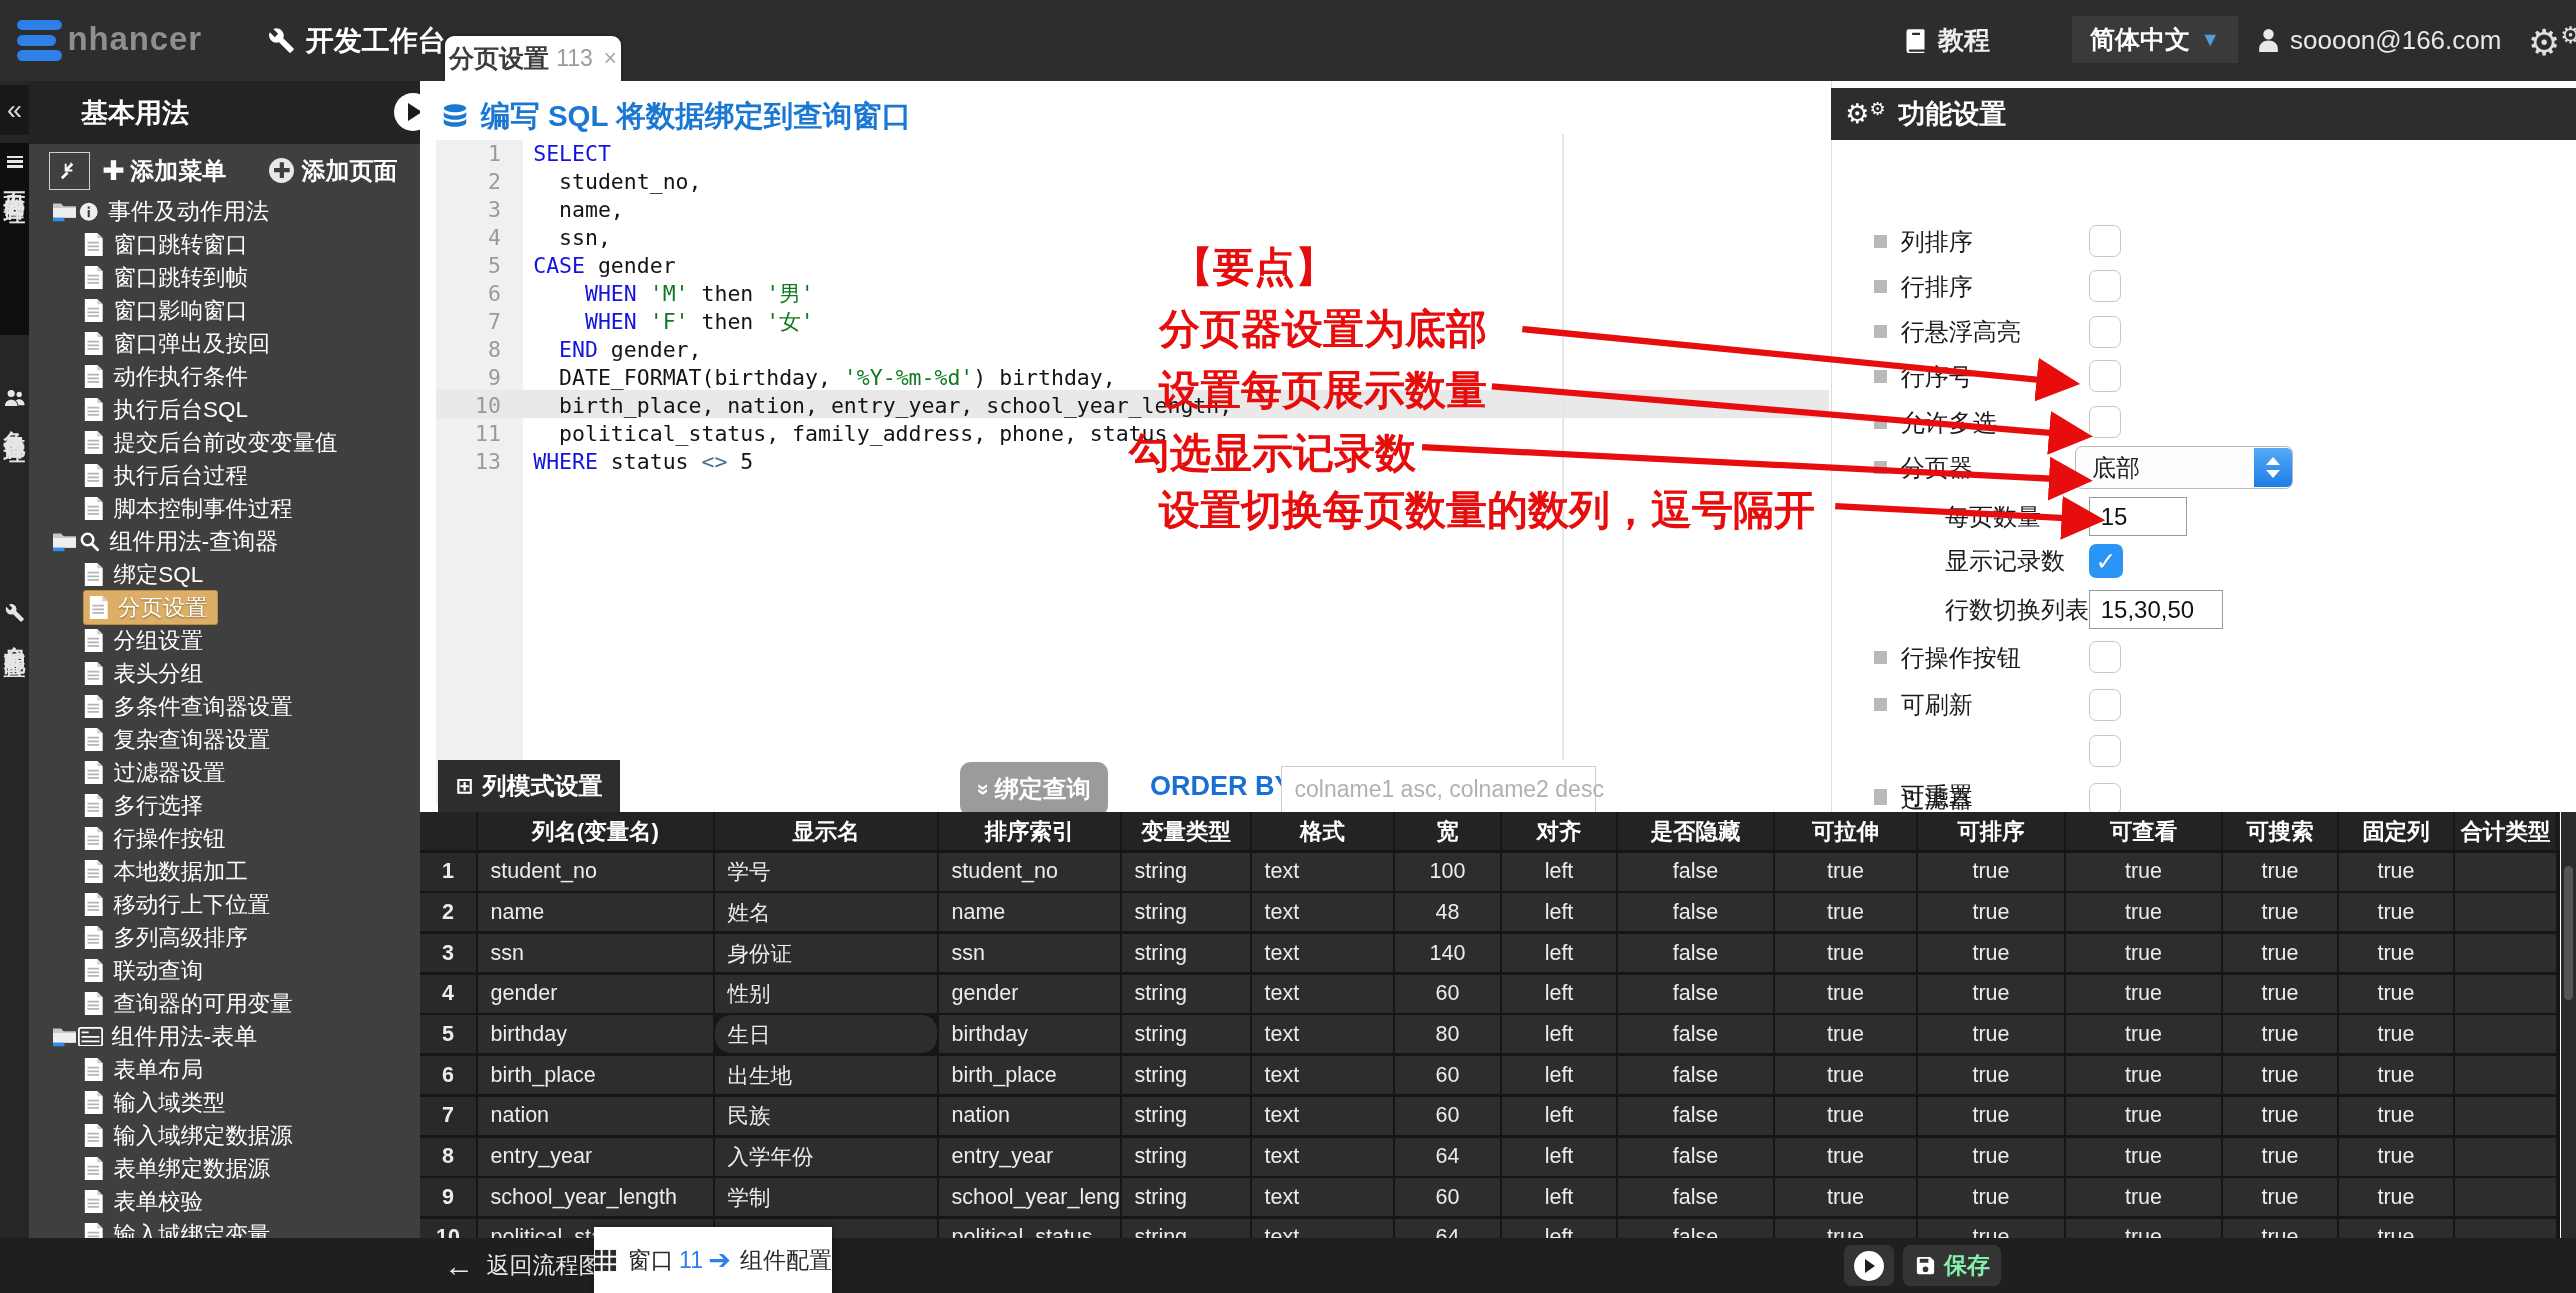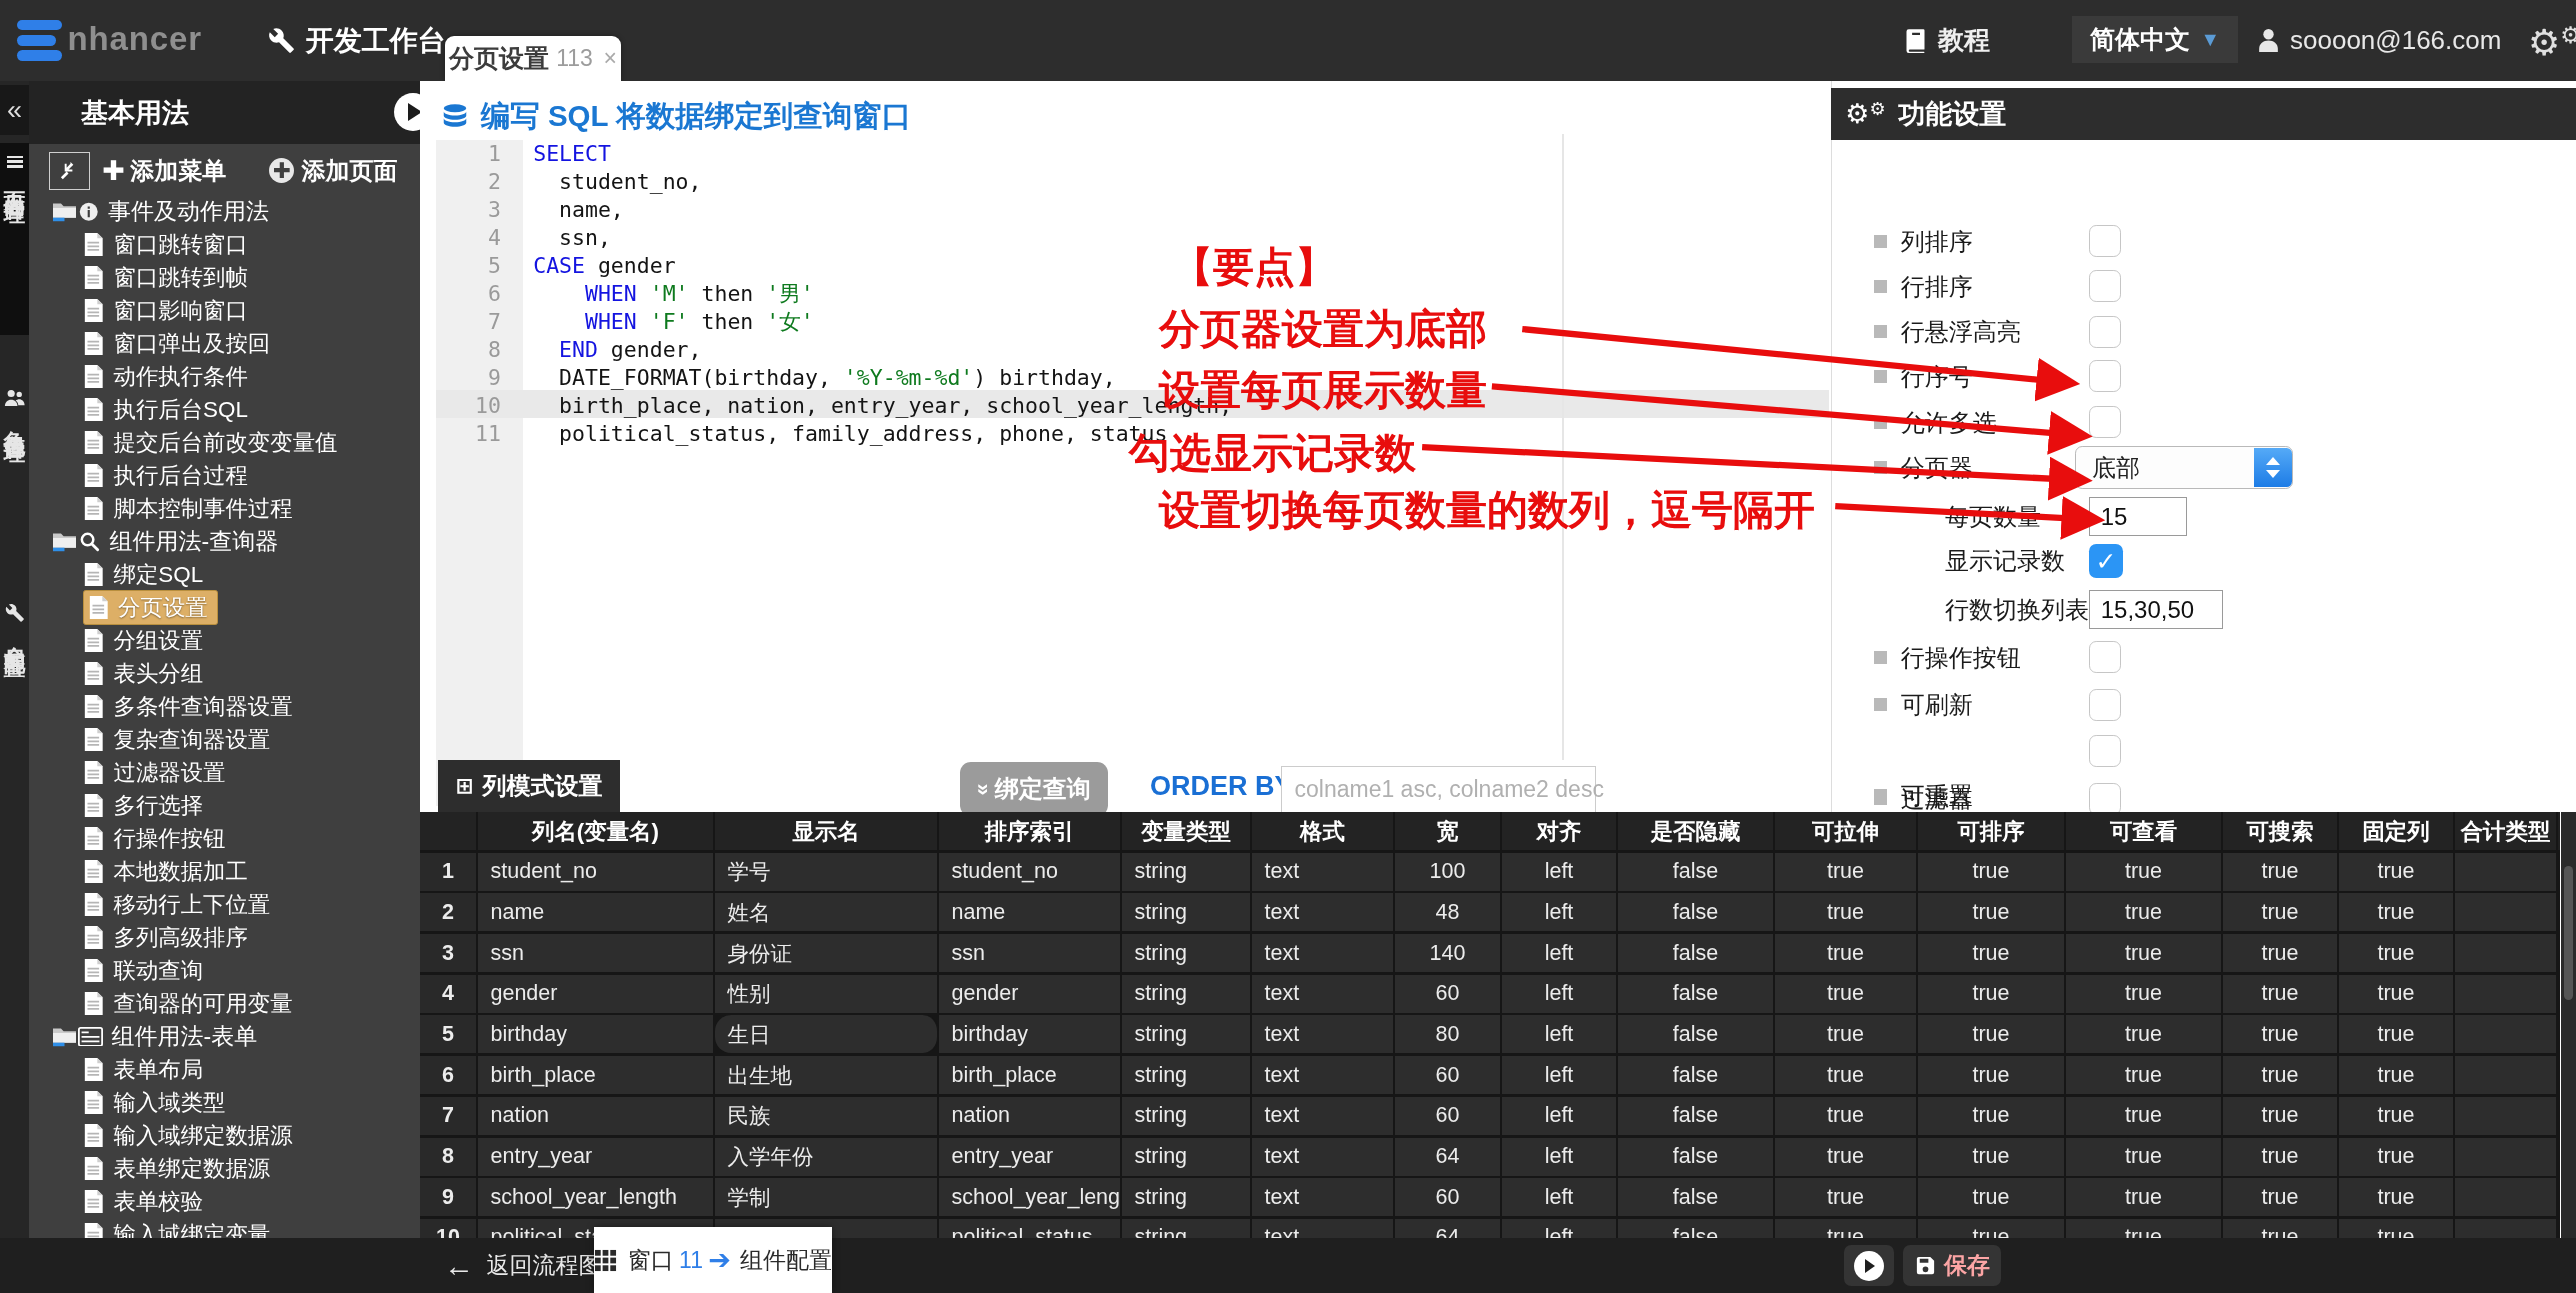--- a/index.html
+++ b/index.html
@@ -122,21 +122,21 @@
   #botbar{left:0;top:1238px;width:2576px;height:55px;background:#1f1f1f;}
   #back-btn{left:444px;top:1238px;height:55px;display:flex;align-items:center;color:#e8e8e8;font-size:23px;}
   #back-btn .ar{font-size:30px;margin-right:12.5px;}
   #win-tab{left:594px;top:1227px;width:238px;height:66px;background:#fff;display:flex;align-items:center;justify-content:center;font-size:23px;color:#2a2a2a;box-shadow:0 0 7.2px rgba(0,0,0,.4);}
   #win-tab .grid-i{margin-right:10.7px;}
   #win-tab .blue{color:#2f7fe8;margin:0 5.4px;}
   #win-tab .arrow-b{color:#2f7fe8;font-size:27px;margin-right:9px;font-weight:bold;}
   #play-btn{left:1844px;top:1245px;width:50px;height:41px;background:#343434;border-radius:7.2px;display:flex;align-items:center;justify-content:center;}
   #play-btn .circ{width:30px;height:30px;background:#fff;border-radius:50%;display:flex;align-items:center;justify-content:center;}
   #play-btn .tri{width:0;height:0;border-left:10.7px solid #1f1f1f;border-top:7.2px solid transparent;border-bottom:7.2px solid transparent;margin-left:2.7px;}
-  #save-btn{left:1903px;top:1245px;width:98px;height:41px;background:#343434;border-radius:7.2px;color:#fca5a5;font-size:23px;font-weight:bold;display:flex;align-items:center;justify-content:center;}
+  #save-btn{left:1903px;top:1245px;width:98px;height:41px;background:#343434;border-radius:7.2px;color:#86efac;font-size:23px;font-weight:bold;display:flex;align-items:center;justify-content:center;}
   #save-btn svg{margin-right:7.2px;}
 </style>
 </head>
 <body>
 
 <div id="stage">
 
   <div id="topbar" class="abs dots"></div>
   <div id="logo" class="abs">
     <span class="logo-bars">
@@ -583,20 +583,21 @@
       <div class="cl"><span class="num">2</span><span class="src"><span>  student_no,</span></span></div>
       <div class="cl"><span class="num">3</span><span class="src"><span>  name,</span></span></div>
       <div class="cl"><span class="num">4</span><span class="src"><span>  ssn,</span></span></div>
       <div class="cl"><span class="num">5</span><span class="src"><span class="tk-k">CASE</span><span> gender</span></span></div>
       <div class="cl"><span class="num">6</span><span class="src"><span>    </span><span class="tk-k">WHEN</span><span> </span><span class="tk-s">'M'</span><span> then </span><span class="tk-s">'男'</span></span></div>
       <div class="cl"><span class="num">7</span><span class="src"><span>    </span><span class="tk-k">WHEN</span><span> </span><span class="tk-s">'F'</span><span> then </span><span class="tk-s">'女'</span></span></div>
       <div class="cl"><span class="num">8</span><span class="src"><span>  </span><span class="tk-k">END</span><span> gender,</span></span></div>
       <div class="cl"><span class="num">9</span><span class="src"><span>  DATE_FORMAT(birthday, </span><span class="tk-s">'%Y-%m-%d'</span><span>) birthday,</span></span></div>
       <div class="cl"><span class="num">10</span><span class="src"><span>  birth_place, nation, entry_year, school_year_length,</span></span></div>
       <div class="cl"><span class="num">11</span><span class="src"><span>  political_status, family_address, phone, status</span></span></div>
+      <div class="cl"><span class="num">13</span><span class="src"><span class="tk-k">WHERE</span><span> status </span><span class="tk-o">&lt;&gt;</span><span> 5</span></span></div>
     </div>
   <div id="ed-divider" class="abs"></div>
 
   <div id="ann-texts">
       <div class="ann" style="left: 1172px; top: 240px;">【要点】</div>
       <div class="ann" style="left: 1159px; top: 302px;">分页器设置为底部</div>
       <div class="ann" style="left: 1159px; top: 363px;">设置每页展示数量</div>
       <div class="ann" style="left: 1129px; top: 426px;">勾选显示记录数</div>
       <div class="ann" style="left: 1159px; top: 483px;">设置切换每页数量的数列，逗号隔开</div>
     </div>

